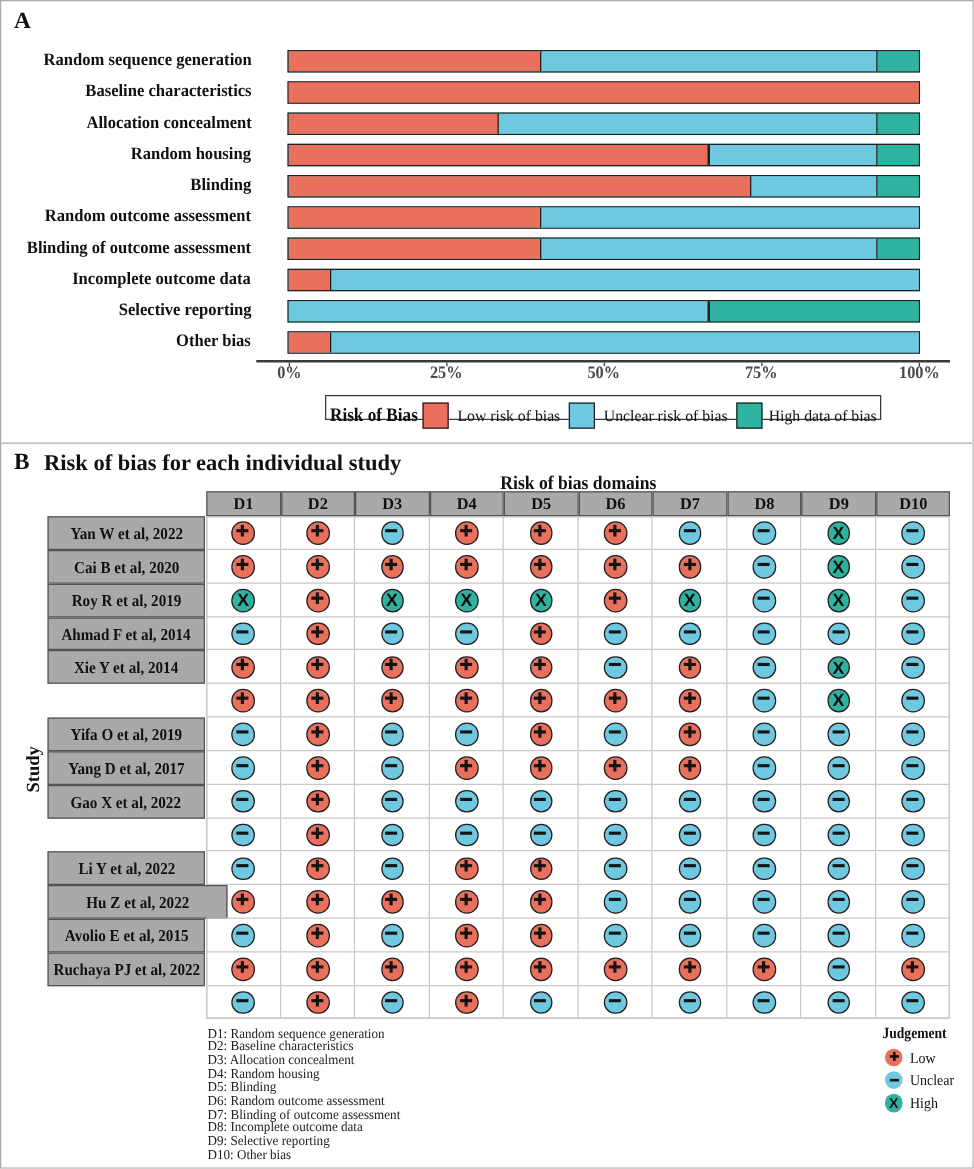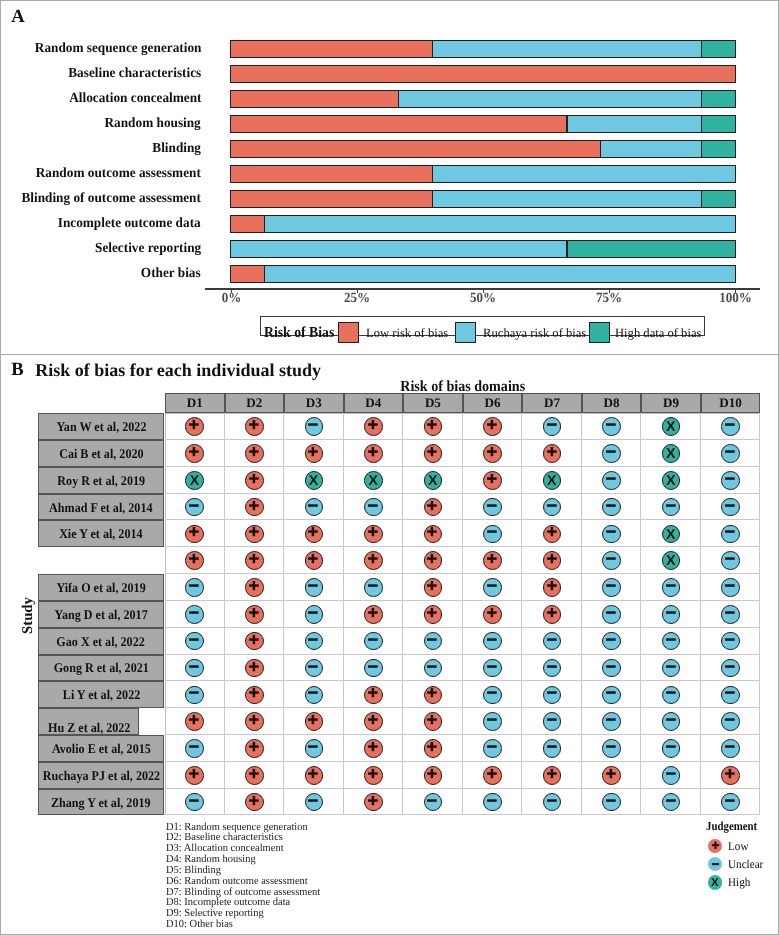--- a/index.html
+++ b/index.html
@@ -153,21 +153,21 @@
   <div class="ticklabel" style="left:452.15px;top:290.8px;width:60px;"><span>50%</span></div>
   <div class="tick" style="left:607.72px;top:288.7px;height:3.2px;"></div>
   <div class="ticklabel" style="left:578.22px;top:290.8px;width:60px;"><span>75%</span></div>
   <div class="tick" style="left:733.80px;top:288.7px;height:3.2px;"></div>
   <div class="ticklabel" style="left:704.30px;top:290.8px;width:60px;"><span>100%</span></div>
   <div id="legendA" style="left:258.5px;top:314.6px;width:445.8px;height:20px;">
     <div class="lt" style="left:3.8px;top:8.0px;">Risk of Bias</div>
     <div class="sw" style="left:77.2px;top:5.1px;width:21.2px;height:21.2px;background:#e8705c;"></div>
     <div class="ll" style="left:105.5px;top:9.7px;">Low risk of bias</div>
     <div class="sw" style="left:194.0px;top:5.1px;width:21.2px;height:21.2px;background:#6ec9e0;"></div>
-    <div class="ll" style="left:222.6px;top:9.7px;">Ruchaya risk of bias</div>
+    <div class="ll" style="left:222.6px;top:9.7px;">Unclear risk of bias</div>
     <div class="sw" style="left:328.2px;top:5.1px;width:21.2px;height:21.2px;background:#2fb3a0;"></div>
     <div class="ll" style="left:354.5px;top:9.7px;">High data of bias</div>
   </div>
 </div>
 <div id="panelB">
   <div class="panel-letter" style="left:10.3px;top:5.9px;">B</div>
   <div class="panel-title" style="left:34.2px;top:6.9px;">Risk of bias for each individual study</div>
   <div id="domhdr" style="left:164.0px;top:24.7px;width:595.4px;">Risk of bias domains</div>
   <div id="studylbl" style="left:-12.6px;top:253.0px;width:80px;text-align:center;">Study</div>
   <div class="colhead" style="left:164.00px;top:38.80px;width:59.54px;height:19.40px;">D1</div>
@@ -756,23 +756,20 @@
         <svg width="18.6" height="18.6" viewBox="0 0 18.6 18.6" aria-hidden="true">
           <rect x="4.1" y="6.3" width="9.6" height="2.5" fill="#141414"></rect>
         </svg>
       </div>
     <div class="cell" style="left:699.86px;top:273.26px;width:59.54px;height:26.82px;"></div>
     <div class="judge" style="left:720.33px;top:277.37px;width:18.6px;height:18.6px;background:#6ec9e0;">
         <svg width="18.6" height="18.6" viewBox="0 0 18.6 18.6" aria-hidden="true">
           <rect x="4.1" y="6.3" width="9.6" height="2.5" fill="#141414"></rect>
         </svg>
       </div>
-  <div class="studycell" style="left:37.30px;top:300.08px;width:125.50px;height:26.82px;">
-        <span>Gong R et al, 2021</span>
-      </div>
     <div class="cell" style="left:164.00px;top:300.08px;width:59.54px;height:26.82px;"></div>
     <div class="judge" style="left:184.47px;top:304.19px;width:18.6px;height:18.6px;background:#6ec9e0;">
         <svg width="18.6" height="18.6" viewBox="0 0 18.6 18.6" aria-hidden="true">
           <rect x="4.1" y="6.3" width="9.6" height="2.5" fill="#141414"></rect>
         </svg>
       </div>
     <div class="cell" style="left:223.54px;top:300.08px;width:59.54px;height:26.82px;"></div>
     <div class="judge" style="left:244.01px;top:304.19px;width:18.6px;height:18.6px;background:#e8705c;">
         <svg width="18.6" height="18.6" viewBox="0 0 18.6 18.6" aria-hidden="true">
           <rect x="4.1" y="6.3" width="9.6" height="2.5" fill="#141414"></rect>
@@ -886,21 +883,21 @@
         <svg width="18.6" height="18.6" viewBox="0 0 18.6 18.6" aria-hidden="true">
           <rect x="4.1" y="6.3" width="9.6" height="2.5" fill="#141414"></rect>
         </svg>
       </div>
     <div class="cell" style="left:699.86px;top:326.90px;width:59.54px;height:26.82px;"></div>
     <div class="judge" style="left:720.33px;top:331.01px;width:18.6px;height:18.6px;background:#6ec9e0;">
         <svg width="18.6" height="18.6" viewBox="0 0 18.6 18.6" aria-hidden="true">
           <rect x="4.1" y="6.3" width="9.6" height="2.5" fill="#141414"></rect>
         </svg>
       </div>
-  <div class="studycell" style="left:37.30px;top:353.72px;width:101px;height:26.82px;align-items:flex-end;">
+  <div class="studycell" style="left:37.30px;top:353.72px;width:144px;height:26.82px;">
         <span>Hu Z et al, 2022</span>
       </div>
     <div class="cell" style="left:164.00px;top:353.72px;width:59.54px;height:26.82px;"></div>
     <div class="judge" style="left:184.47px;top:357.83px;width:18.6px;height:18.6px;background:#e8705c;">
         <svg width="18.6" height="18.6" viewBox="0 0 18.6 18.6" aria-hidden="true">
           <rect x="4.1" y="6.3" width="9.6" height="2.5" fill="#141414"></rect>
           <rect x="7.65" y="2.9" width="2.5" height="9.3" fill="#141414"></rect>
         </svg>
       </div>
     <div class="cell" style="left:223.54px;top:353.72px;width:59.54px;height:26.82px;"></div>
@@ -1091,23 +1088,20 @@
         <svg width="18.6" height="18.6" viewBox="0 0 18.6 18.6" aria-hidden="true">
           <rect x="4.1" y="6.3" width="9.6" height="2.5" fill="#141414"></rect>
         </svg>
       </div>
     <div class="cell" style="left:699.86px;top:407.36px;width:59.54px;height:26.82px;"></div>
     <div class="judge" style="left:720.33px;top:411.47px;width:18.6px;height:18.6px;background:#e8705c;">
         <svg width="18.6" height="18.6" viewBox="0 0 18.6 18.6" aria-hidden="true">
           <rect x="4.1" y="6.3" width="9.6" height="2.5" fill="#141414"></rect>
           <rect x="7.65" y="2.9" width="2.5" height="9.3" fill="#141414"></rect>
         </svg>
-      </div>
-  <div class="studycell" style="left:37.30px;top:434.18px;width:125.50px;height:26.82px;">
-        <span>Zhang Y et al, 2019</span>
       </div>
     <div class="cell" style="left:164.00px;top:434.18px;width:59.54px;height:26.82px;"></div>
     <div class="judge" style="left:184.47px;top:438.29px;width:18.6px;height:18.6px;background:#6ec9e0;">
         <svg width="18.6" height="18.6" viewBox="0 0 18.6 18.6" aria-hidden="true">
           <rect x="4.1" y="6.3" width="9.6" height="2.5" fill="#141414"></rect>
         </svg>
       </div>
     <div class="cell" style="left:223.54px;top:434.18px;width:59.54px;height:26.82px;"></div>
     <div class="judge" style="left:244.01px;top:438.29px;width:18.6px;height:18.6px;background:#e8705c;">
         <svg width="18.6" height="18.6" viewBox="0 0 18.6 18.6" aria-hidden="true">

